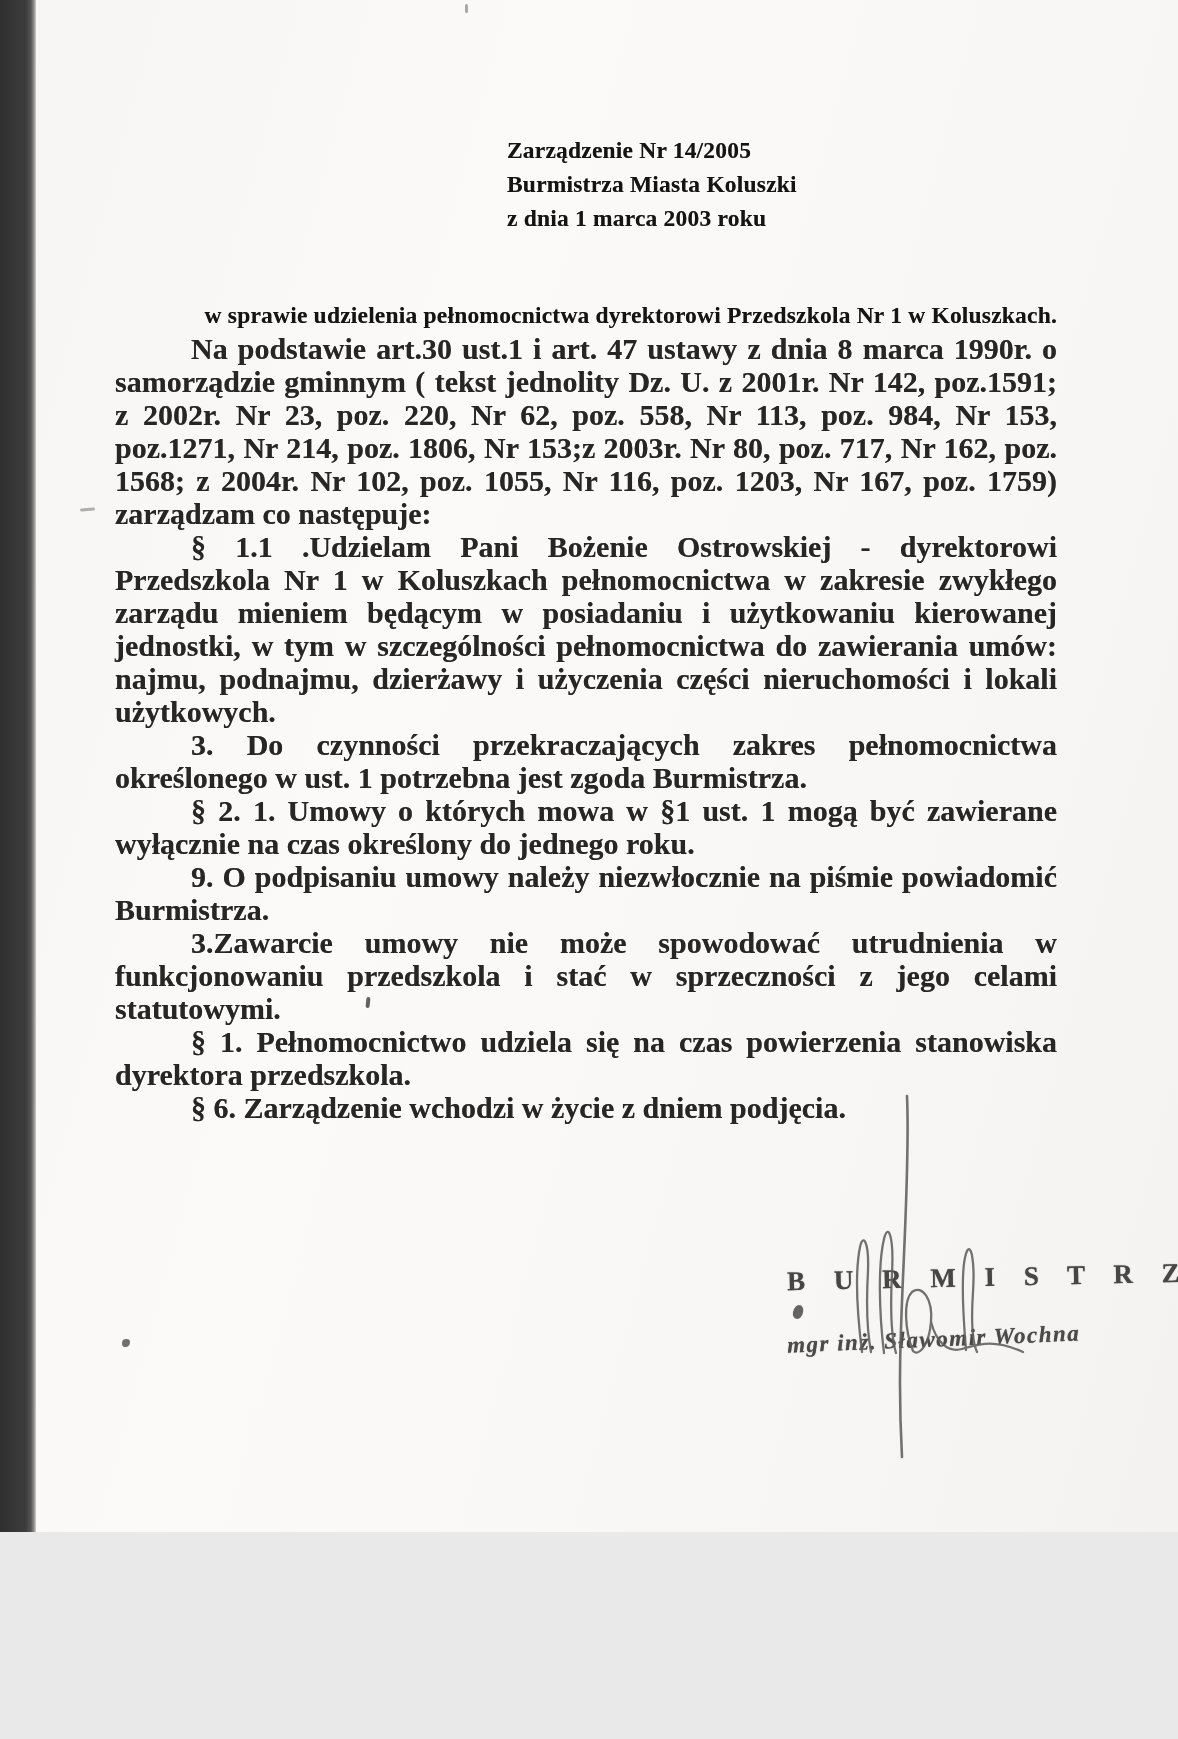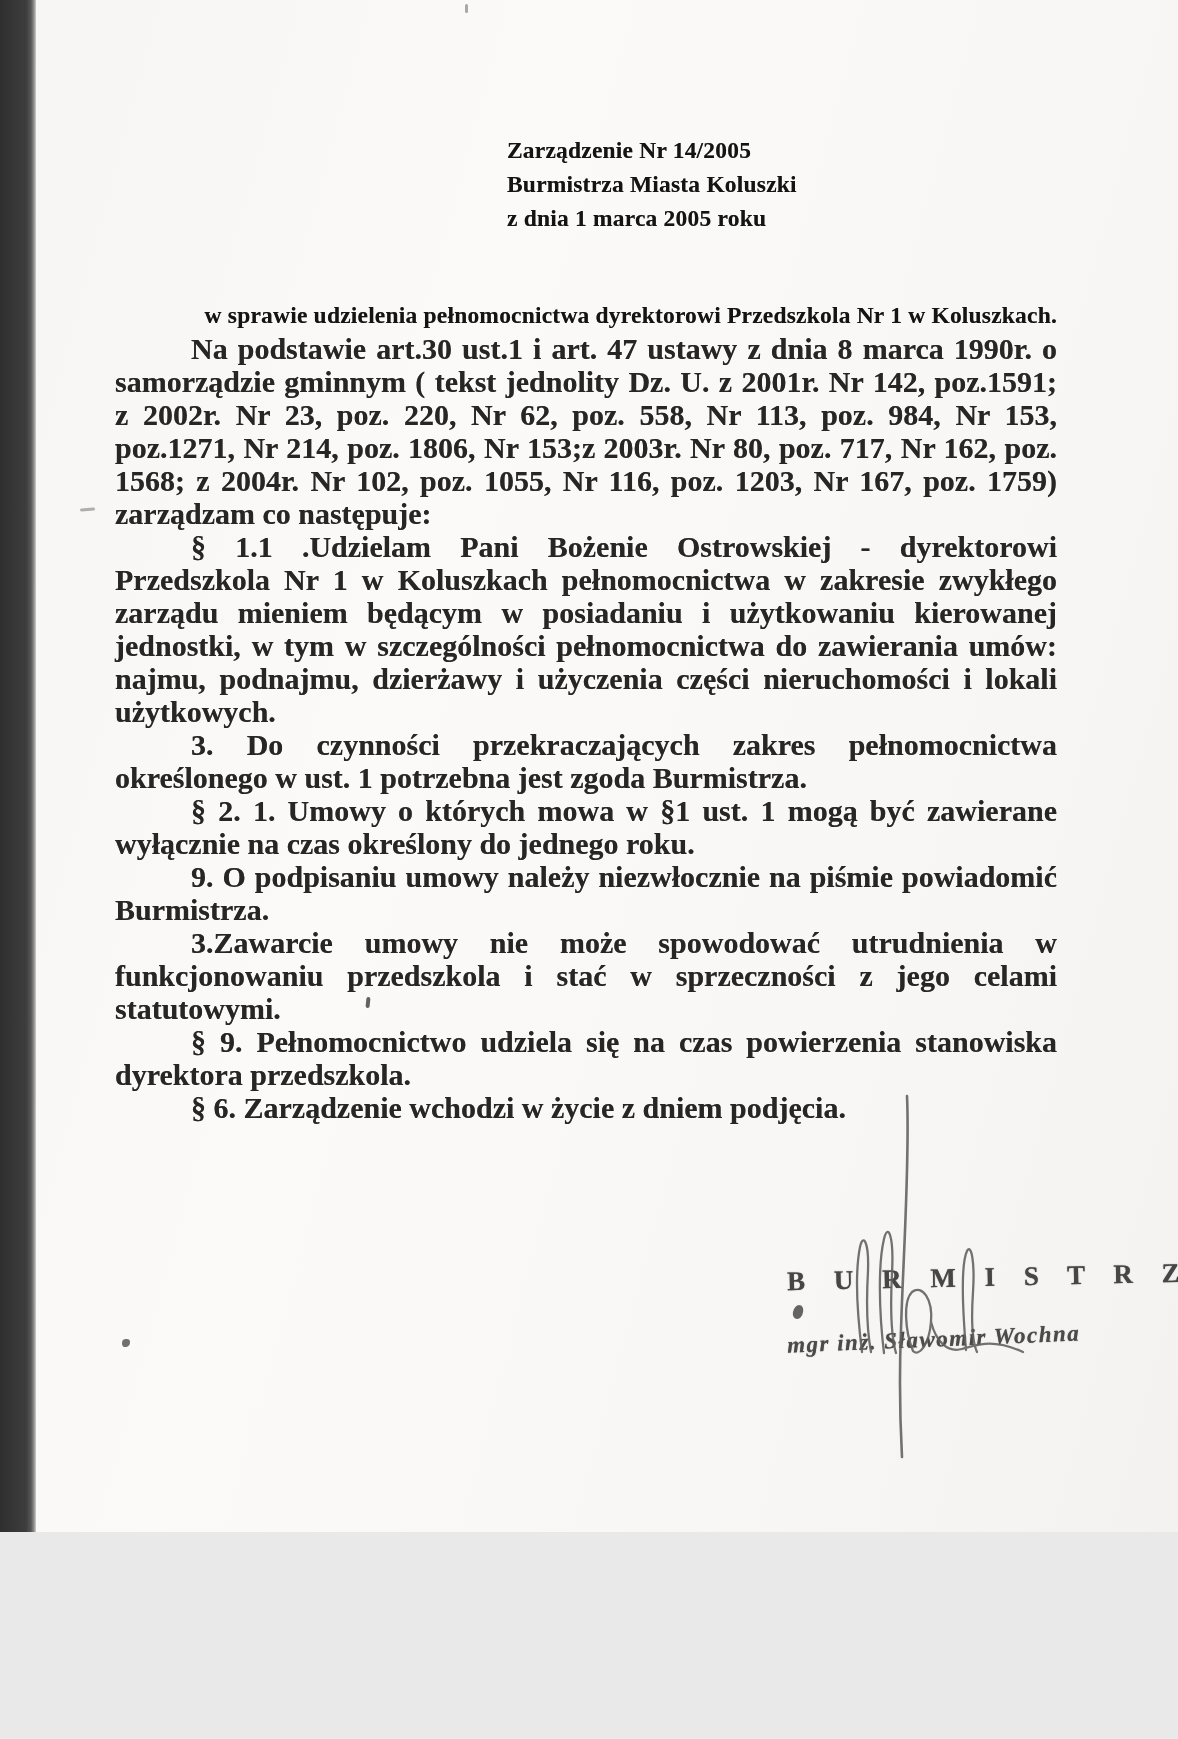--- a/index.html
+++ b/index.html
@@ -80,35 +80,35 @@
   <div class="artifact art-top"></div>
   <div class="artifact art-dash"></div>
   <div class="artifact art-tick"></div>
   <div class="artifact art-dot"></div>
 
   <div class="content">
 
     <div class="header-block doc-text">
       <div>Zarządzenie Nr 14/2005</div>
       <div>Burmistrza Miasta Koluszki</div>
-      <div>z dnia  1 marca 2005 roku</div>
+      <div>z dnia  1 marca 2003 roku</div>
     </div>
 
     <div class="subject doc-text">w sprawie udzielenia pełnomocnictwa dyrektorowi Przedszkola Nr 1 w Koluszkach.</div>
 
     <p class="body-par doc-text preamble">Na podstawie art.30 ust.1 i art. 47 ustawy z dnia 8 marca 1990r. o samorządzie gminnym ( tekst jednolity Dz. U. z 2001r. Nr 142, poz.1591; z 2002r. Nr 23, poz. 220, Nr 62, poz. 558, Nr 113, poz. 984, Nr 153, poz.1271, Nr 214, poz. 1806, Nr 153;z 2003r. Nr 80, poz. 717, Nr 162, poz. 1568; z 2004r. Nr 102, poz. 1055, Nr 116, poz. 1203, Nr 167, poz. 1759) zarządzam co następuje:</p>
 
     <p class="body-par doc-text gap-lg">§ 1.1 .Udzielam Pani Bożenie Ostrowskiej - dyrektorowi Przedszkola Nr 1 w Koluszkach pełnomocnictwa w zakresie zwykłego zarządu mieniem będącym w posiadaniu i użytkowaniu kierowanej jednostki, w tym w szczególności pełnomocnictwa do zawierania umów: najmu, podnajmu, dzierżawy i użyczenia części nieruchomości i lokali użytkowych.</p>
     <p class="body-par doc-text">3. Do czynności przekraczających zakres pełnomocnictwa określonego w ust. 1 potrzebna jest zgoda Burmistrza.</p>
 
     <p class="body-par doc-text gap-lg">§ 2. 1. Umowy o których mowa w §1 ust. 1 mogą być zawierane wyłącznie na czas określony do jednego roku.</p>
     <p class="body-par doc-text">9. O podpisaniu umowy należy niezwłocznie na piśmie powiadomić Burmistrza.</p>
     <p class="body-par doc-text">3.Zawarcie umowy nie może spowodować utrudnienia w funkcjonowaniu przedszkola i stać w sprzeczności z jego celami statutowymi.</p>
 
-    <p class="body-par doc-text gap-lg">§ 9. Pełnomocnictwo udziela się na czas powierzenia stanowiska dyrektora przedszkola.</p>
+    <p class="body-par doc-text gap-lg">§ 1. Pełnomocnictwo udziela się na czas powierzenia stanowiska dyrektora przedszkola.</p>
 
 
     <p class="body-par doc-text gap-lg">§ 6. Zarządzenie wchodzi w życie z dniem podjęcia.</p>
 
   </div>
 
   <div class="sig-area">
     <div class="stamp-title">B U R M I S T R Z</div>
     <div class="stamp-blob"></div>
     <div class="stamp-name">mgr inż. Sławomir Wochna</div>

